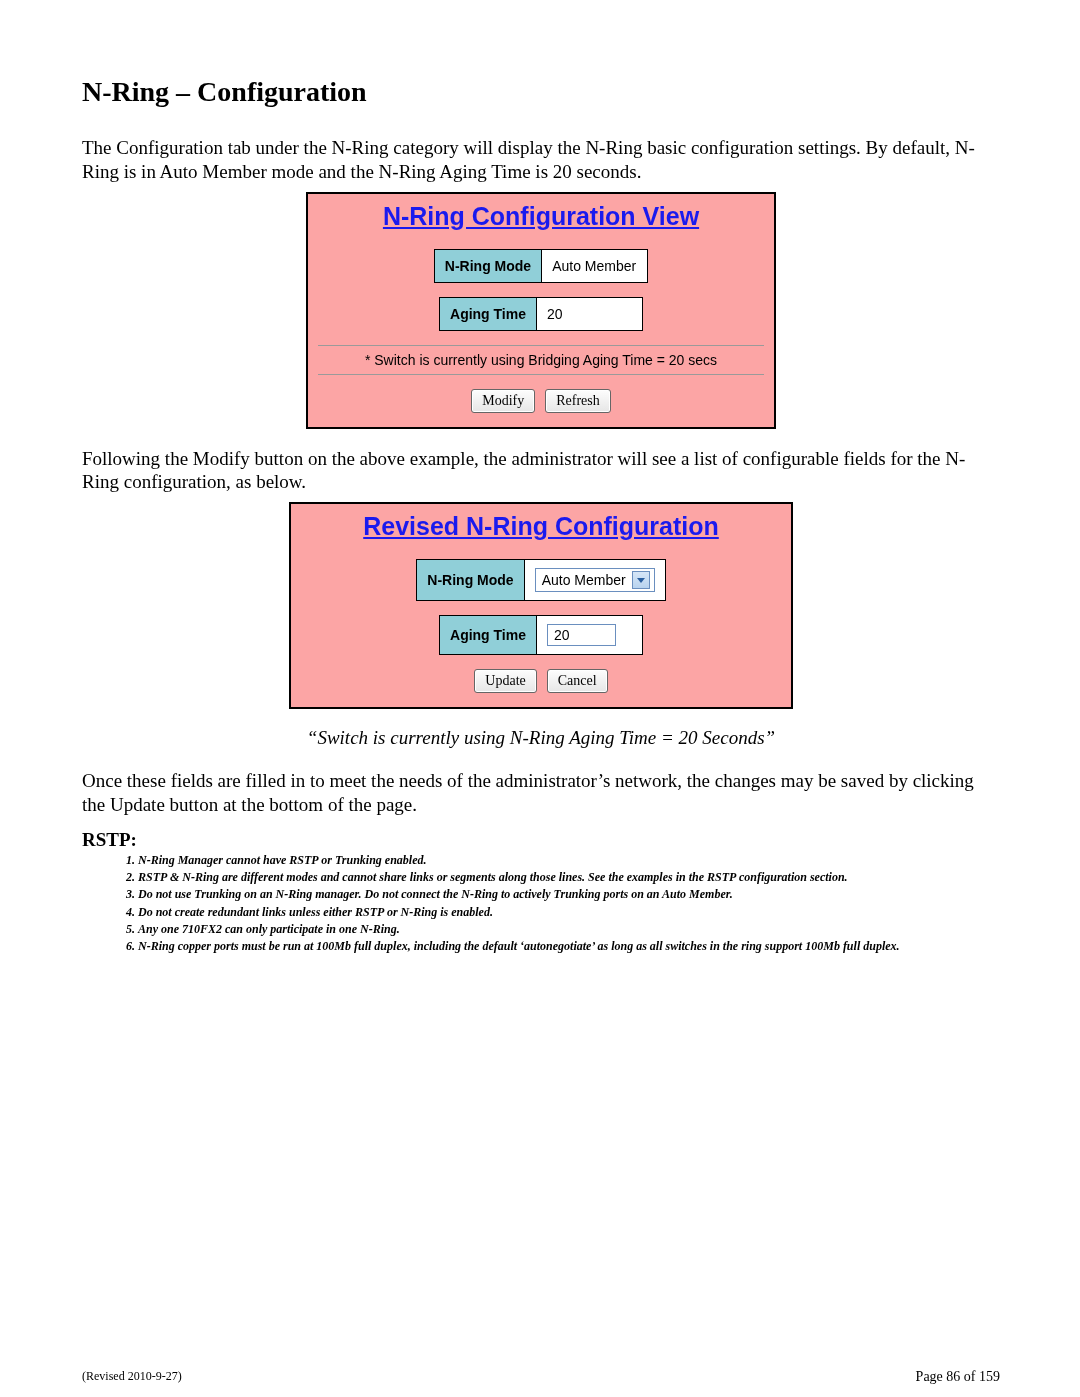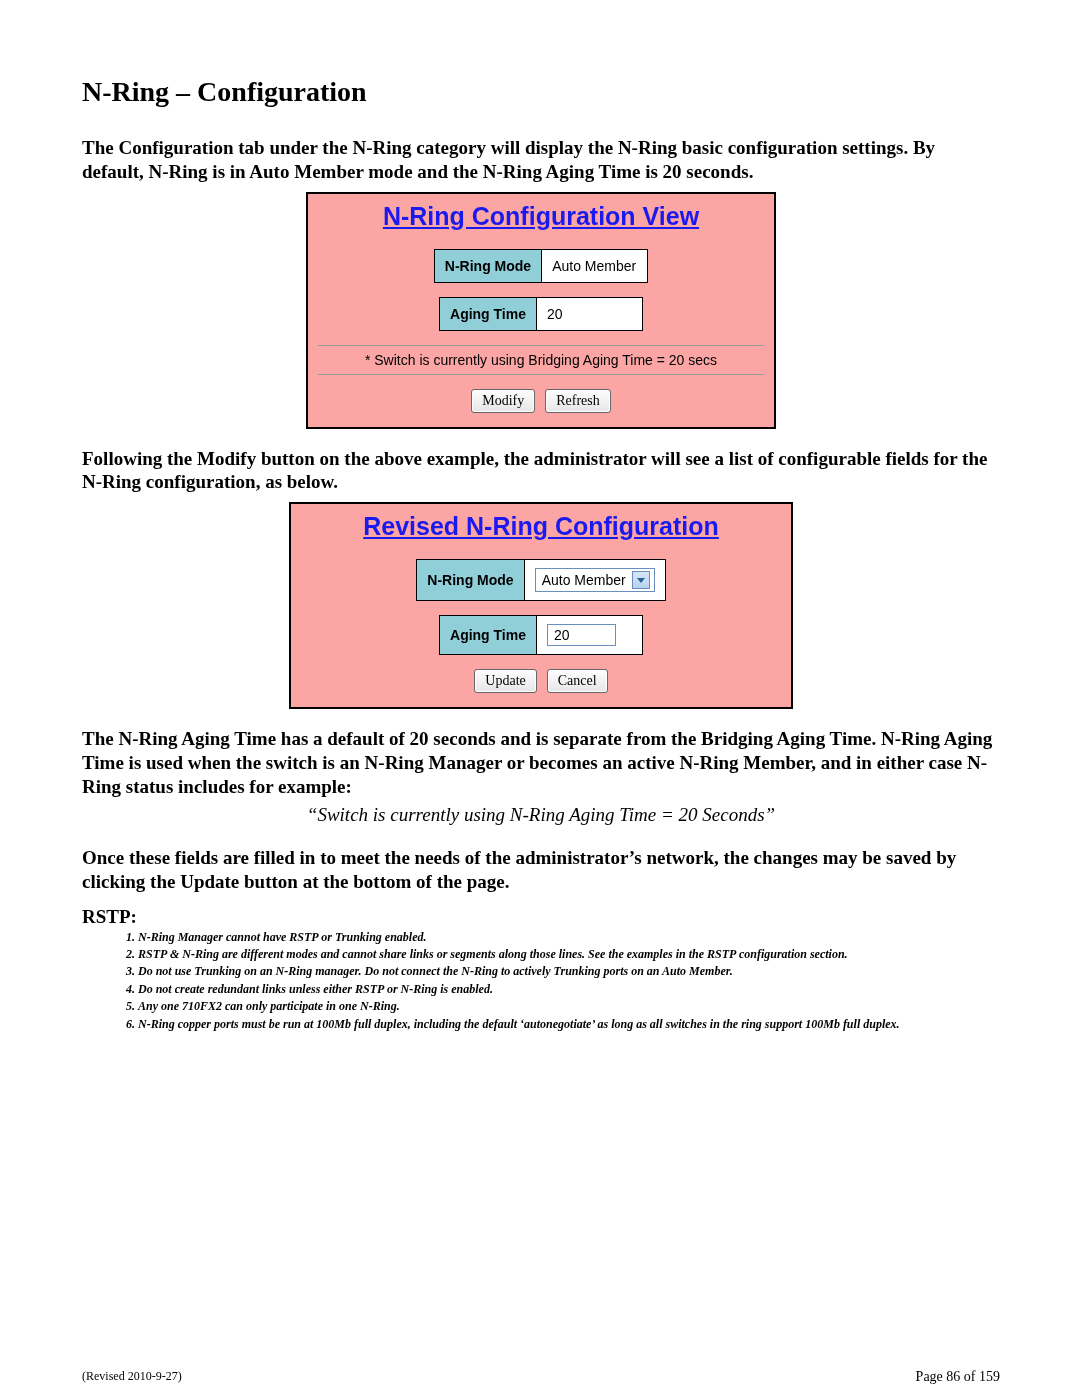--- a/index.html
+++ b/index.html
@@ -19,21 +19,20 @@
   }
   h2.page-title {
     font-size: 28px;
     font-weight: bold;
     margin: 0 0 28px 0;
   }
   p.body {
     font-size: 19px;
     line-height: 1.25;
     margin: 0 0 6px 0;
-    font-weight: bold;
   }
   .panel {
     border: 2px solid #000;
     background: #fca5a5;
     margin: 8px auto 18px auto;
   }
   .panel1 { width: 466px; }
   .panel2 { width: 500px; }
   .panel-inner {
     padding: 8px 10px 14px 10px;
@@ -215,21 +214,20 @@
       </tbody>
         </table>
 
       <div class="btn-row" style="margin-top:10px;">
         <span class="btn">Update</span>
         <span class="btn">Cancel</span>
       </div>
     </div>
   </div>
 
-  <p class="body">The N-Ring Aging Time has a default of 20 seconds and is separate from the Bridging Aging Time.  N-Ring Aging Time is used when the switch is an N-Ring Manager or becomes an active N-Ring Member, and in either case N-Ring status includes for example:</p>
   <div class="center-ital">“Switch is currently using N-Ring Aging Time = 20 Seconds”</div>
 
   <p class="body">Once these fields are filled in to meet the needs of the administrator’s network, the changes may be saved by clicking the Update button at the bottom of the page.</p>
 
   <div class="notes-hd">RSTP:</div>
   <ol class="notes">
     <li>N-Ring Manager cannot have RSTP or Trunking enabled.</li>
     <li>RSTP &amp; N-Ring are different modes and cannot share links or segments along those lines.  See the examples in the RSTP configuration section.</li>
     <li>Do not use Trunking on an N-Ring manager. Do not connect the N-Ring to actively Trunking ports on an Auto Member.</li>
     <li>Do not create redundant links unless either RSTP or N-Ring is enabled.</li>

